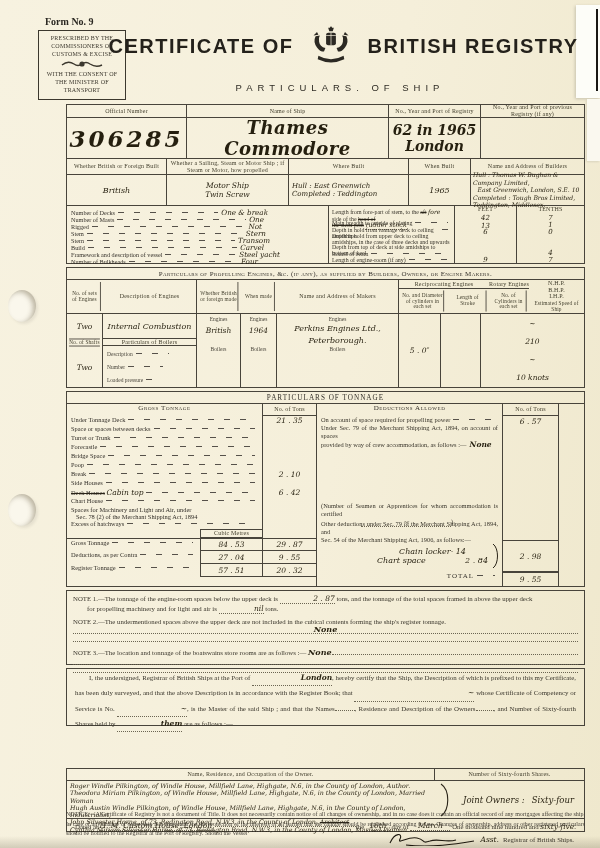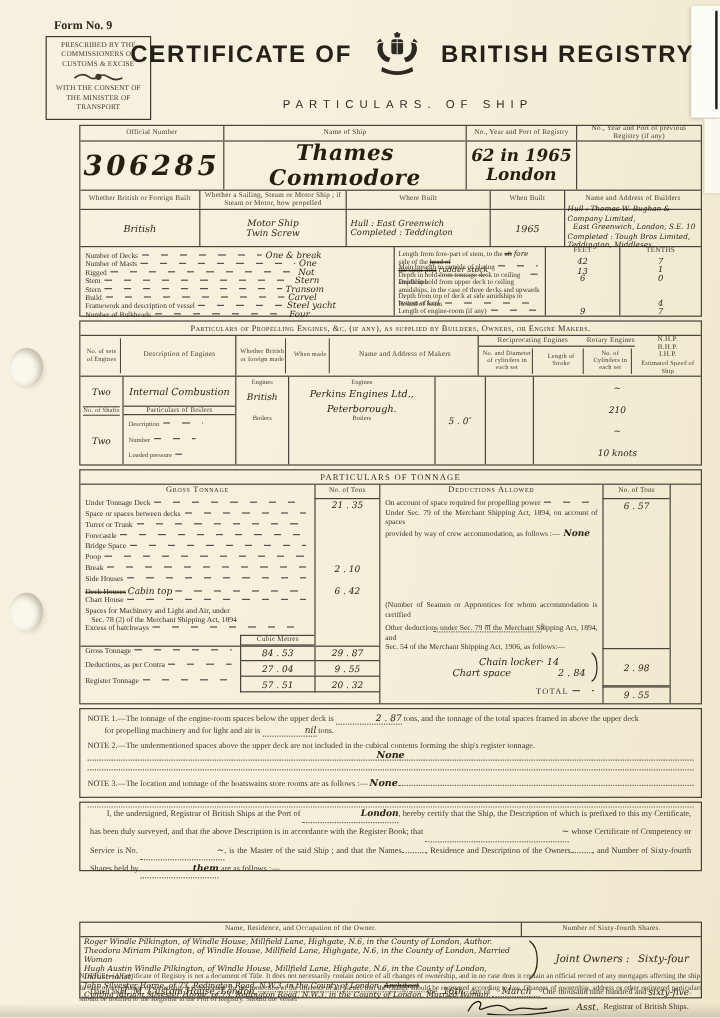--- a/index.html
+++ b/index.html
@@ -312,20 +312,25 @@
               <span class="ldr"></span>
               <span style="width:30px"></span>
             </div>
         </div>
       </div>
       <div class="e-c3 br col">
         <div class="tag" style="padding-top:2px">Engines</div>
         <div class="ctr hw" style="height:16px;font-size:7.5px">British</div>
         <div class="tag" style="margin-top:8px">Boilers</div>
       </div>
+      <div class="e-c4 br col">
+        <div class="tag" style="padding-top:2px">Engines</div>
+        <div class="ctr hw" style="height:16px;font-size:7.5px">1964</div>
+        <div class="tag" style="margin-top:8px">Boilers</div>
+      </div>
       <div class="e-c5 br col">
         <div class="tag" style="padding-top:2px">Engines</div>
         <div class="ctr hw" style="height:13px;font-size:8px">Perkins Engines Ltd.,</div>
         <div class="ctr hw" style="height:11px;font-size:8px">Peterborough.</div>
         <div class="tag">Boilers</div>
       </div>
       <div class="e-c7 br ctr hw" style="font-size:7.5px">5 . 0″</div>
       <div class="e-c8 br"></div>
       <div class="e-c9 col hw" style="justify-content:space-around;align-items:center;font-size:7.5px">
         <span>~</span>

